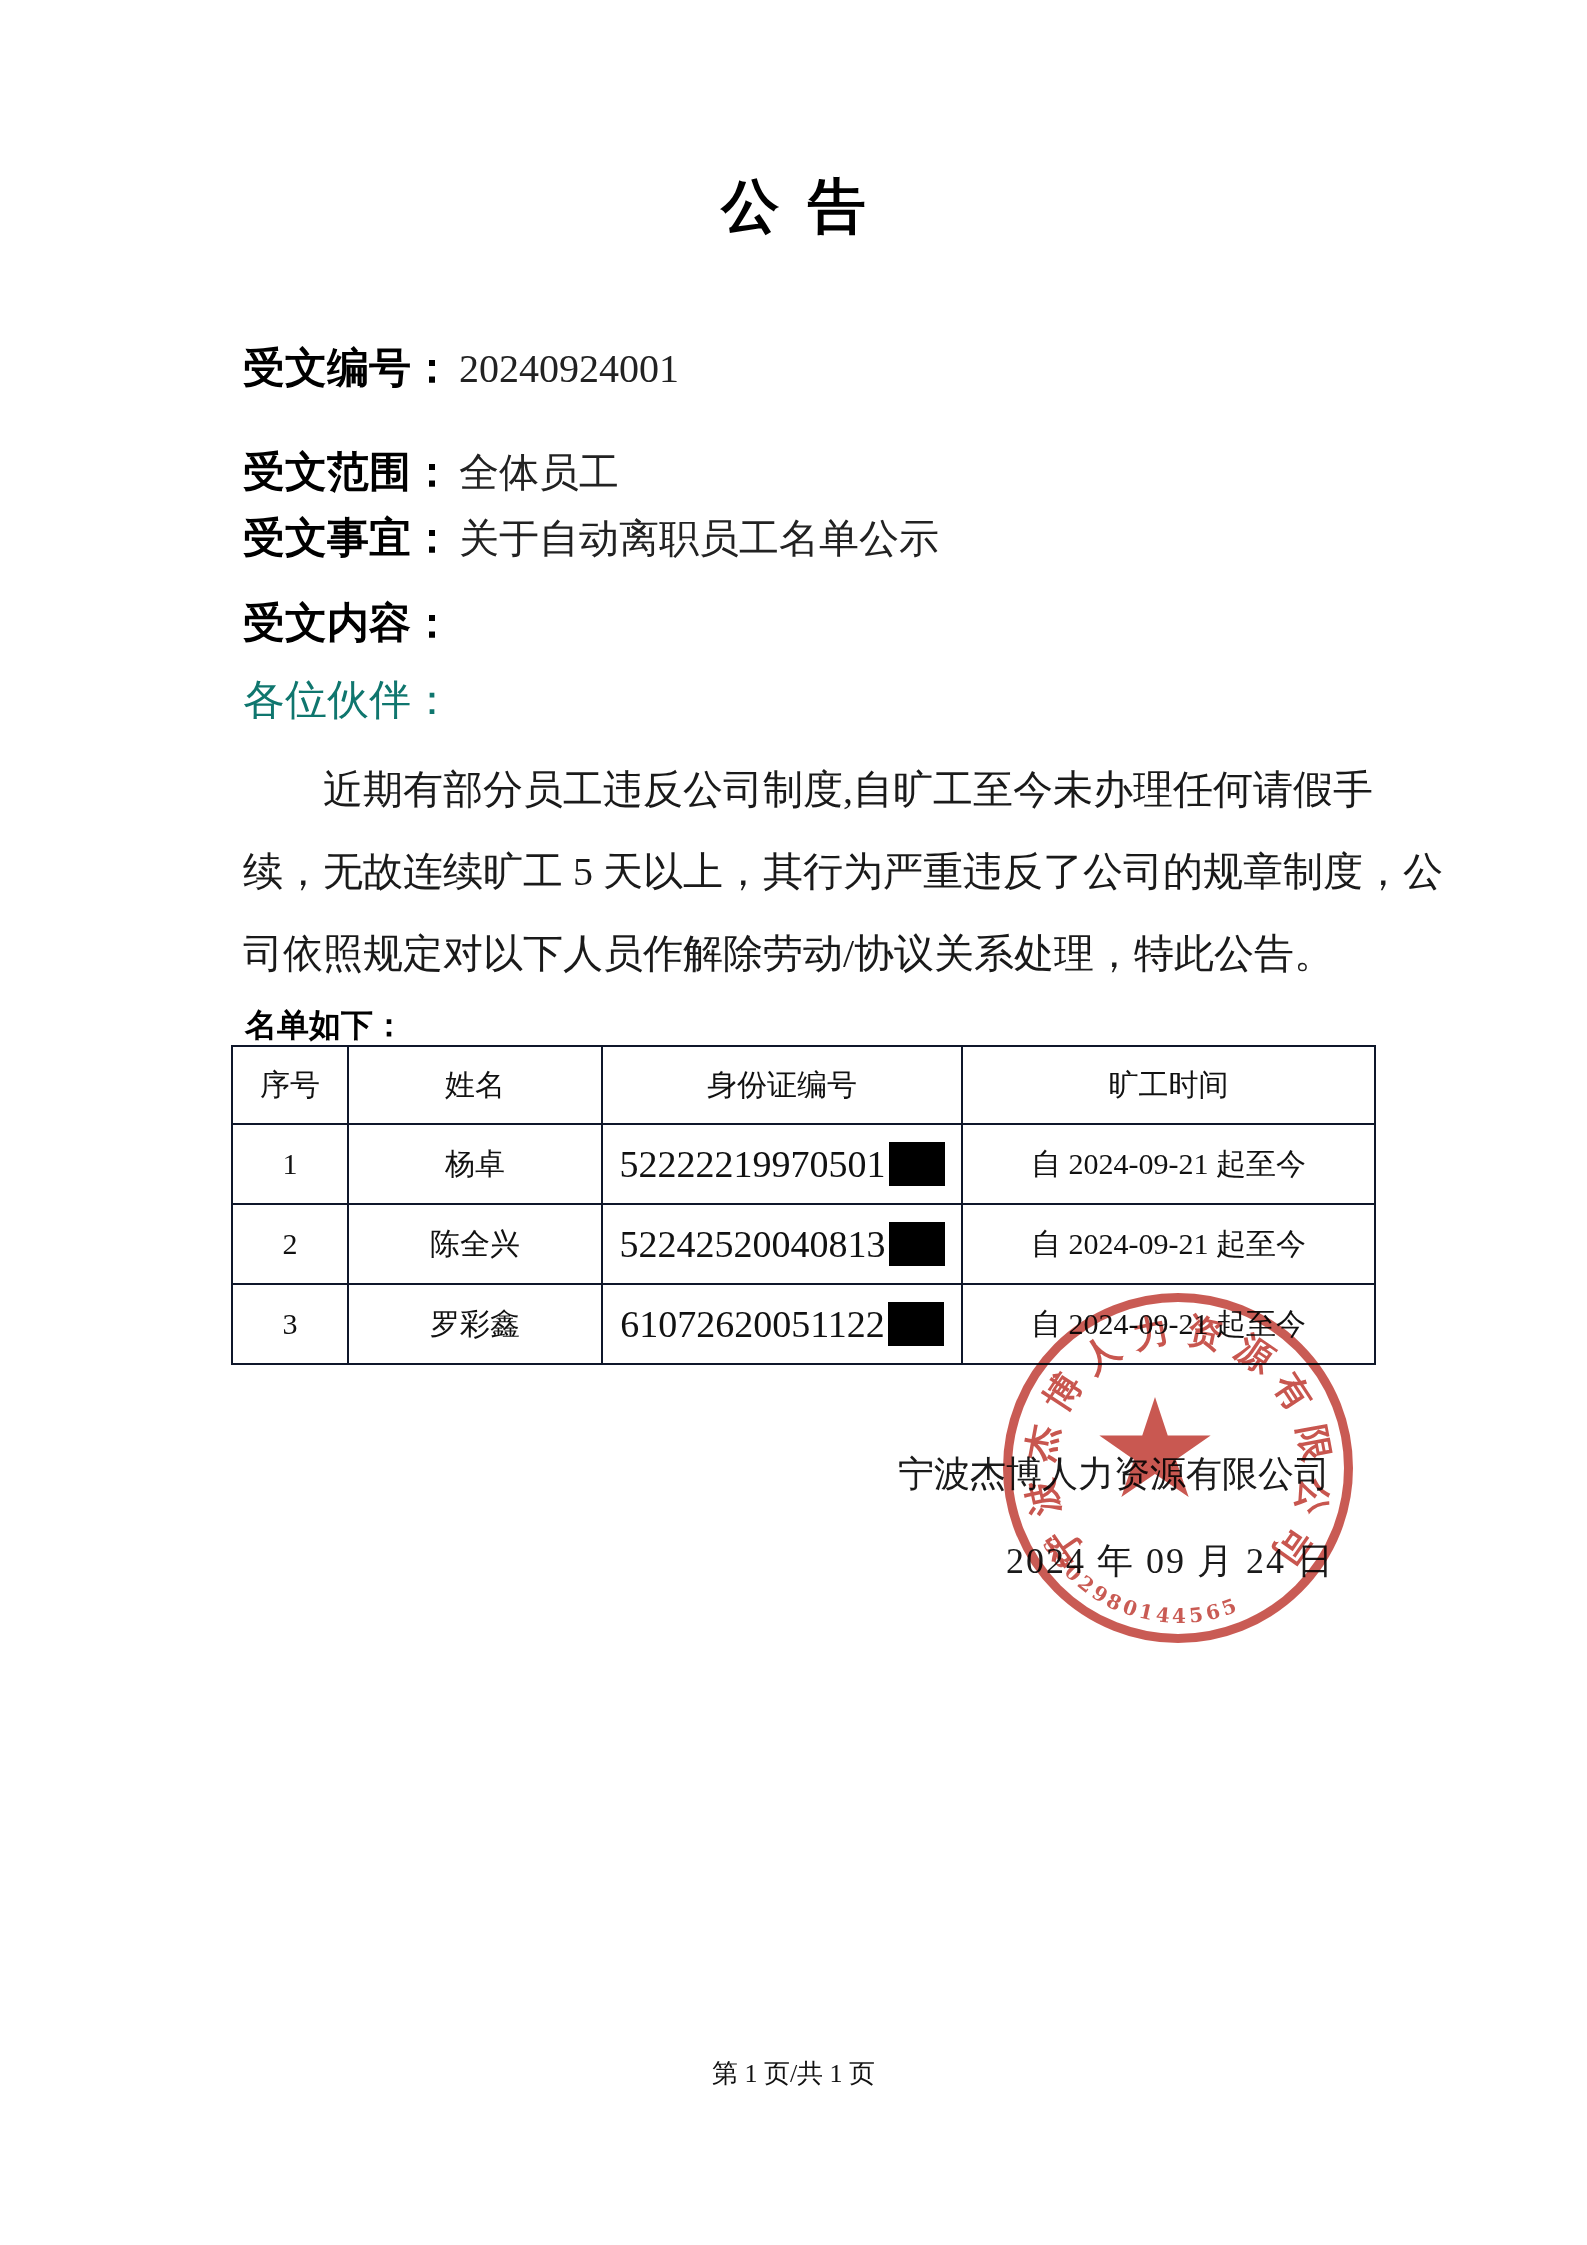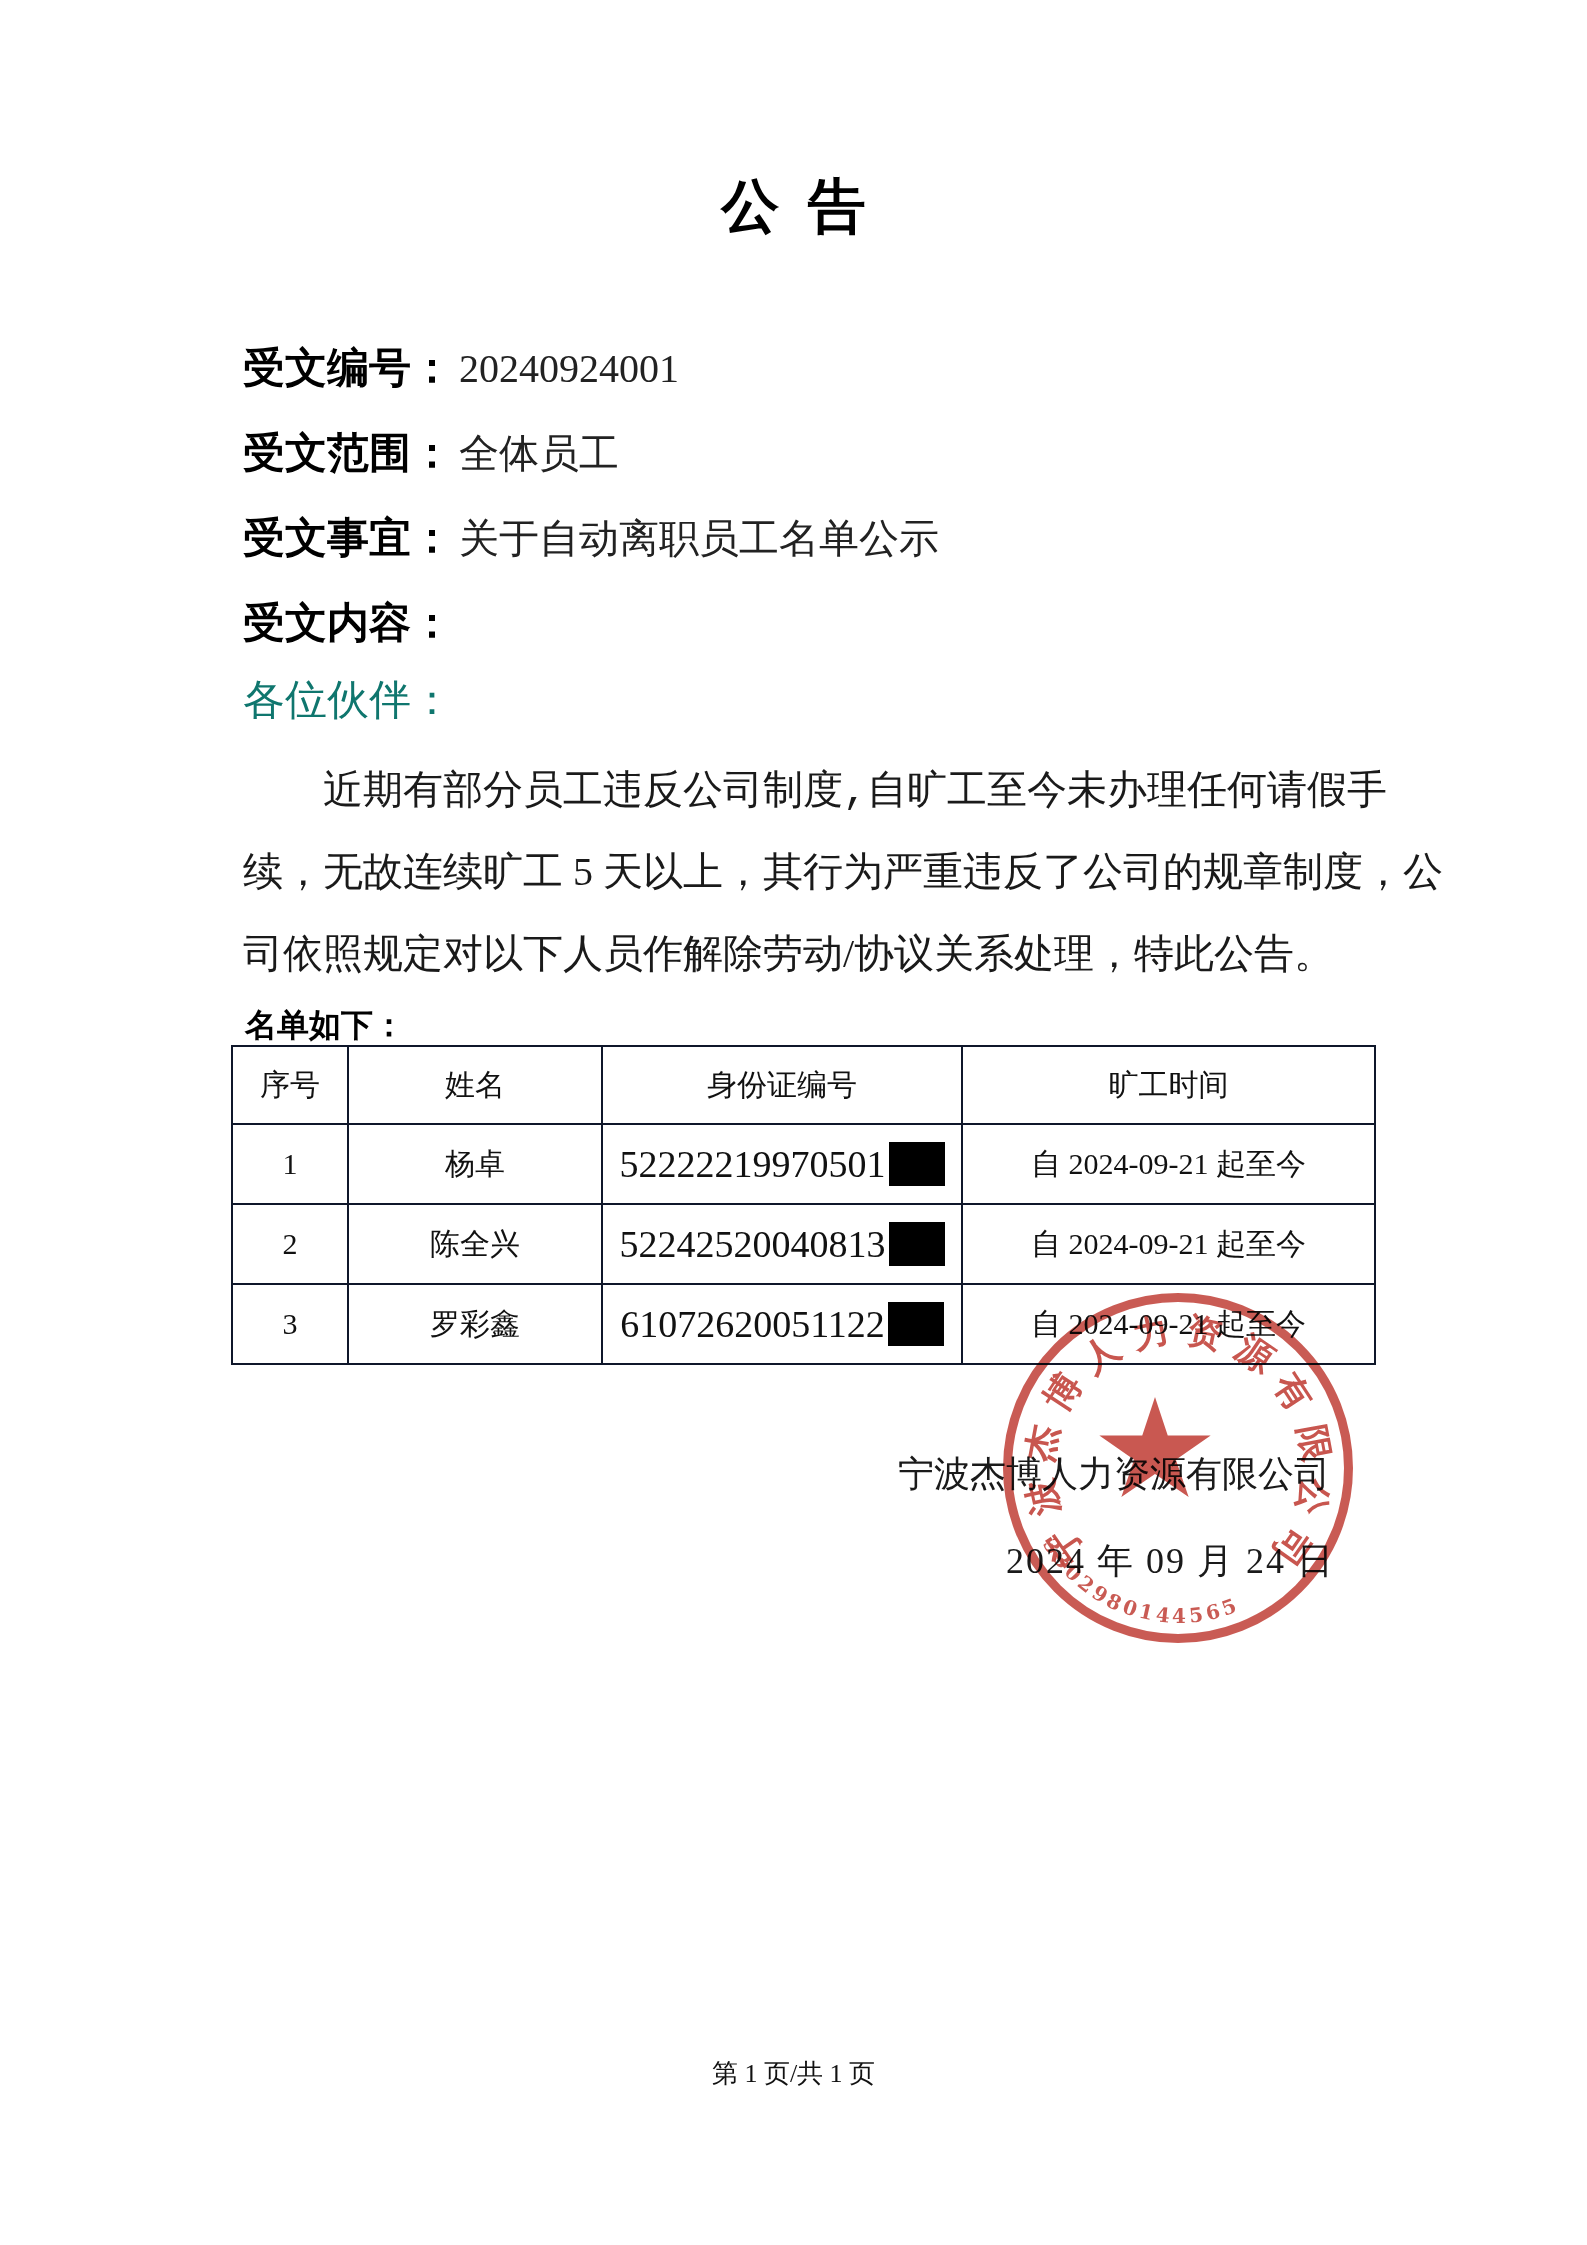--- a/index.html
+++ b/index.html
@@ -13,33 +13,33 @@
     outline:1px solid #e8e8e8;
   }
   .title{
     position:absolute;top:168px;left:0;width:100%;
     text-align:center;font-size:58px;font-weight:700;
     word-spacing:14px;color:#000000;
   }
   .field{
     position:absolute;left:243px;white-space:nowrap;
   }
-  .f0{top:340px}.f1{top:425px}.f2{top:510px}.f3{top:595px}
+  .f0{top:340px}.f1{top:444px}.f2{top:510px}.f3{top:595px}
   .field .label{font-size:42px;font-weight:700;color:#000;}
   .field .value{font-size:40px;font-weight:400;color:#222;margin-left:6px;}
   .salutation{
     position:absolute;left:243px;top:672px;
     font-size:42px;color:#0f766e;white-space:nowrap;
   }
   .body-line{
     position:absolute;left:243px;width:1102px;
     font-size:40px;color:#1a1a1a;white-space:nowrap;
     text-align:justify;text-align-last:justify;
   }
-  .bl0{top:762px;padding-left:80px;width:1022px;font-family:Liberation Mono, monospace;}
+  .bl0{top:762px;padding-left:80px;width:1022px;}
   .bl1{top:844px;}
   .bl2{top:926px;text-align-last:left;}
   .list-intro{
     position:absolute;left:245px;top:1004px;
     font-size:32px;font-weight:700;color:#000;white-space:nowrap;
   }
   table.roster{
     position:absolute;left:231px;top:1045px;
     width:1143px;border-collapse:collapse;table-layout:fixed;
   }

